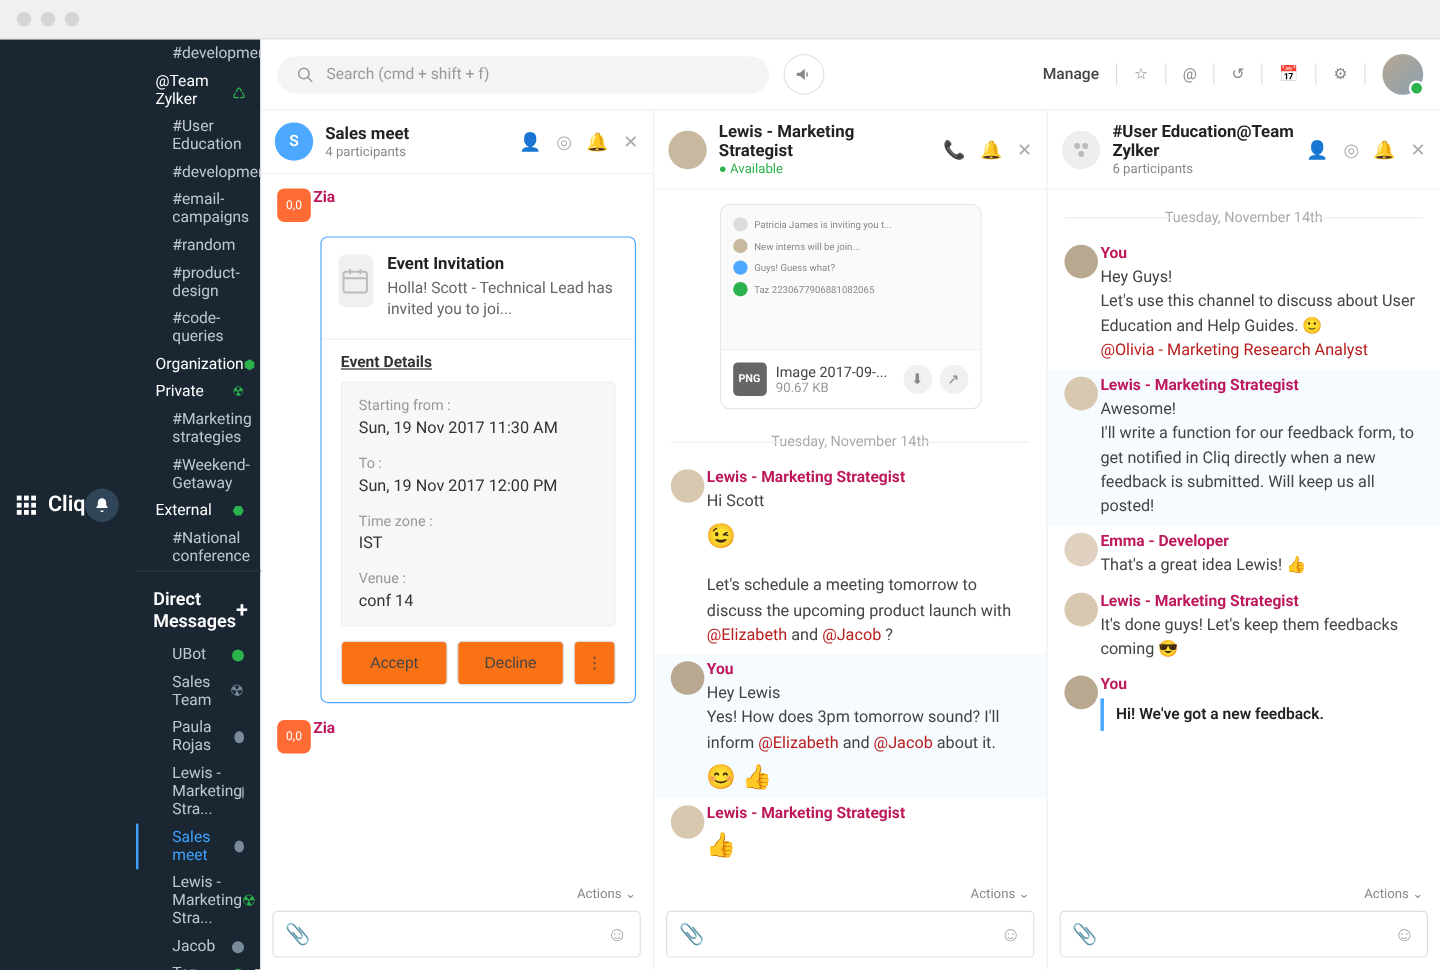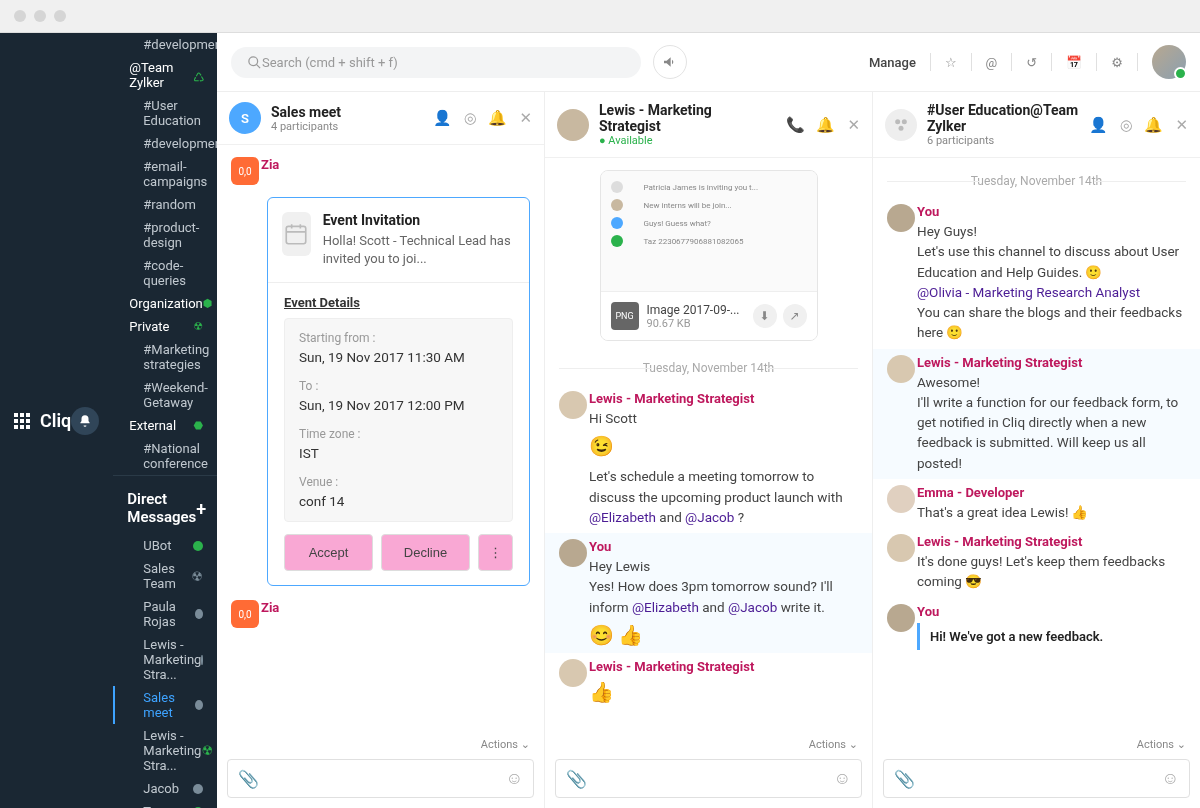--- a/index.html
+++ b/index.html
@@ -19,21 +19,21 @@
 .sb-item.h { padding-left:16px; color:#fff; }
 .sb-item.sel { color:#3ea3ff; border-left:2px solid #3ea3ff; padding-left:28px; }
 .sb-status { width:10px; height:10px; border-radius:50%; }
 .st-green { background:#2bb24c; } .st-grey { background:#7a8c99; border-radius:50%; }
 .sb-section { display:flex; align-items:center; justify-content:space-between; padding:14px 14px 8px 14px; font-weight:600; color:#fff; font-size:15px; border-top:1px solid #2a3a47; }
 .plus { font-size:18px; color:#fff; }
 .less { text-align:left; padding:2px 16px; color:#bef264; text-decoration:underline; font-size:12px; }
 
 .main { flex:1; display:flex; flex-direction:column; background:#fff; }
 .topbar { display:flex; align-items:center; padding:12px 14px; gap:12px; border-bottom:1px solid #eee; }
-.search { flex:0 0 410px; background:#f3f4f5; border-radius:20px; display:flex; align-items:flex-start; padding:8px 16px; color:#999; }
+.search { flex:0 0 410px; background:#f3f4f5; border-radius:20px; display:flex; align-items:flex-start; padding:8px 16px; color:#999; gap:10px; }
 .circ-btn { width:34px; height:34px; border-radius:50%; border:1px solid #e3e3e3; display:flex; align-items:center; justify-content:center; color:#888; }
 .tb-spacer { flex:1; }
 .tb-right { display:flex; align-items:center; gap:14px; color:#888; }
 .manage { color:#444; font-weight:500; }
 .divider { width:1px; height:18px; background:#e0e0e0; }
 .avatar-me { width:34px; height:34px; border-radius:50%; background:linear-gradient(135deg,#b8a890,#8b9fb0); position:relative; }
 .avatar-me::after { content:""; position:absolute; right:-1px; bottom:-1px; width:9px; height:9px; background:#2bb24c; border:2px solid #fff; border-radius:50%; }
 
 .panels { flex:1; display:flex; overflow:hidden; }
 .panel { flex:1; border-right:1px solid #eee; display:flex; flex-direction:column; min-width:0; }
@@ -44,45 +44,45 @@
 .p-sub { font-size:11px; color:#888; }
 .p-sub.av { color:#2bb24c; }
 .p-icons { margin-left:auto; display:flex; gap:12px; color:#aaa; align-items:center; font-size:15px; }
 .p-body { flex:1; overflow-y:auto; padding:6px 0; }
 .msg { display:flex; gap:2px; padding:6px 14px; }
 .msg-av { width:28px; height:28px; border-radius:50%; background:#d8c8b0; flex-shrink:0; }
 .msg-av.zia { background:#ff6b35; display:flex; align-items:center; justify-content:center; font-size:10px; color:#fff; border-radius:6px; }
 .msg-c { flex:1; min-width:0; }
 .msg-name { font-weight:700; font-size:13px; color:#be185d; margin-bottom:2px; }
 .msg-text { font-size:13.5px; color:#444; line-height:1.5; }
-.mention { color:#4c1d95; }
+.mention { color:#b91c1c; }
 .date-sep { text-align:center; color:#aaa; font-size:12px; padding:10px 0; position:relative; }
 .date-sep::before, .date-sep::after { content:""; position:absolute; top:50%; width:28%; border-top:1px solid #eee; }
 .date-sep::before { left:14px; } .date-sep::after { right:14px; }
 
 .card { border:1px solid #4da8ff; border-radius:6px; margin:6px 14px 6px 50px; overflow:hidden; }
 .card-head { display:flex; gap:12px; padding:14px; border-bottom:1px solid #eee; }
 .card-icon { width:44px; height:44px; background:#f0f0f0; border-radius:6px; display:flex; align-items:center; justify-content:center; color:#aaa; font-size:22px; }
 .card-title { font-weight:700; font-size:14px; color:#222; margin-bottom:4px; }
 .card-desc { font-size:13px; color:#666; line-height:1.4; }
 .card-sub { font-weight:700; padding:12px 16px 8px; font-size:13px;text-decoration:underline; }
 .detail-box { background:#f7f7f7; border:1px solid #eee; border-radius:4px; margin:0 16px 12px; padding:12px 14px; }
 .d-label { font-size:12px; color:#999; margin-bottom:4px; }
 .d-val { font-size:13.5px; color:#333; margin-bottom:14px; }
 .d-val:last-child { margin-bottom:0; }
 .card-actions { display:flex; gap:8px; padding:0 16px 14px; }
-.btn { flex:1; padding:10px; border:1px solid #ddd; background:#f9a8d4; border-radius:4px; font-size:13px; color:#444; cursor:pointer; }
+.btn { flex:1; padding:10px; border:1px solid #ddd; background:#f97316; border-radius:4px; font-size:13px; color:#444; cursor:pointer; }
 .btn-more { flex:0 0 32px; }
 
 .file-thumb { border:1px solid #e5e5e5; border-radius:8px; margin:6px auto 10px; width:218px; overflow:hidden; }
 .thumb-body { height:120px; background:#fafafa; display:flex; flex-direction:column; gap:6px; padding:10px; font-size:8px; color:#888; }
-.thumb-line { display:flex; gap:21px; align-items:center; }
+.thumb-line { display:flex; gap:6px; align-items:center; }
 .tl-dot { width:12px; height:12px; border-radius:50%; background:#ddd; flex-shrink:0; }
 .thumb-foot { display:flex; align-items:center; padding:10px; gap:8px; border-top:1px solid #eee; background:#fff; }
-.file-ic { width:28px; height:28px; background:#666; color:#fff; border-radius:4px; display:flex; align-items:center; justify-content:center; font-size:9px; font-weight:400; }
+.file-ic { width:28px; height:28px; background:#666; color:#fff; border-radius:4px; display:flex; align-items:center; justify-content:center; font-size:9px; font-weight:700; }
 .file-info { flex:1; min-width:0; }
 .file-name { font-size:12px; color:#444; white-space:nowrap; overflow:hidden; text-overflow:ellipsis; }
 .file-size { font-size:11px; color:#999; }
 .file-acts { display:flex; gap:6px; }
 .fa { width:24px; height:24px; border-radius:50%; background:#f0f0f0; display:flex; align-items:center; justify-content:center; color:#888; font-size:12px; }
 .emoji-row { display:flex; gap:6px; margin-top:6px; font-size:20px; }
 .quote { border-left:3px solid #4da8ff; padding:6px 10px; margin-top:4px; font-weight:600; color:#222; }
 
 .actions-link { text-align:right; font-size:11px; color:#888; padding:2px 14px 4px; }
 .composer { display:flex; align-items:center; border:1px solid #e0e0e0; border-radius:4px; margin:4px 10px 10px; padding:8px 10px; gap:8px; }
@@ -370,29 +370,29 @@
               </div>
             </div>
           </div>
           <div class="date-sep">Tuesday, November 14th</div>
           <div class="msg">
             <div class="msg-av"></div>
             <div class="msg-c">
               <div class="msg-name">Lewis - Marketing Strategist</div>
               <div class="msg-text">Hi Scott</div>
               <div class="emoji-row">😉</div>
-              <div class="msg-text" style="margin-top:8px"><span>Let's schedule a meeting tomorrow to discuss the upcoming product launch with </span><span class="mention">@Elizabeth</span><span> and </span><span class="mention">@Jacob</span><span> ?</span></div>
+              <div class="msg-text" style="margin-top:20px"><span>Let's schedule a meeting tomorrow to discuss the upcoming product launch with </span><span class="mention">@Elizabeth</span><span> and </span><span class="mention">@Jacob</span><span> ?</span></div>
             </div>
           </div>
           <div class="msg hl">
             <div class="msg-av" style="background:#b8a890"></div>
             <div class="msg-c">
               <div class="msg-name">You</div>
               <div class="msg-text">Hey Lewis</div>
-              <div class="msg-text"><span>Yes! How does 3pm tomorrow sound? I'll inform </span><span class="mention">@Elizabeth</span><span> and </span><span class="mention">@Jacob</span><span> write it.</span></div>
+              <div class="msg-text"><span>Yes! How does 3pm tomorrow sound? I'll inform </span><span class="mention">@Elizabeth</span><span> and </span><span class="mention">@Jacob</span><span> about it.</span></div>
               <div class="emoji-row">😊 👍</div>
             </div>
           </div>
           <div class="msg">
             <div class="msg-av"></div>
             <div class="msg-c">
               <div class="msg-name">Lewis - Marketing Strategist</div>
               <div class="emoji-row">👍</div>
             </div>
           </div>
@@ -427,21 +427,20 @@
         </div>
         <div class="p-body">
           <div class="date-sep">Tuesday, November 14th</div>
           <div class="msg">
             <div class="msg-av" style="background:#b8a890"></div>
             <div class="msg-c">
               <div class="msg-name">You</div>
               <div class="msg-text">Hey Guys!</div>
               <div class="msg-text">Let's use this channel to discuss about User Education and Help Guides.  🙂</div>
               <div class="msg-text"><span class="mention">@Olivia - Marketing Research Analyst</span></div>
-              <div class="msg-text">You can share the blogs and their feedbacks here 🙂</div>
             </div>
           </div>
           <div class="msg hl">
             <div class="msg-av"></div>
             <div class="msg-c">
               <div class="msg-name">Lewis - Marketing Strategist</div>
               <div class="msg-text">Awesome!</div>
               <div class="msg-text">I'll write a function for our feedback form, to get notified in Cliq directly when a new feedback is submitted. Will keep us all posted!</div>
             </div>
           </div>

